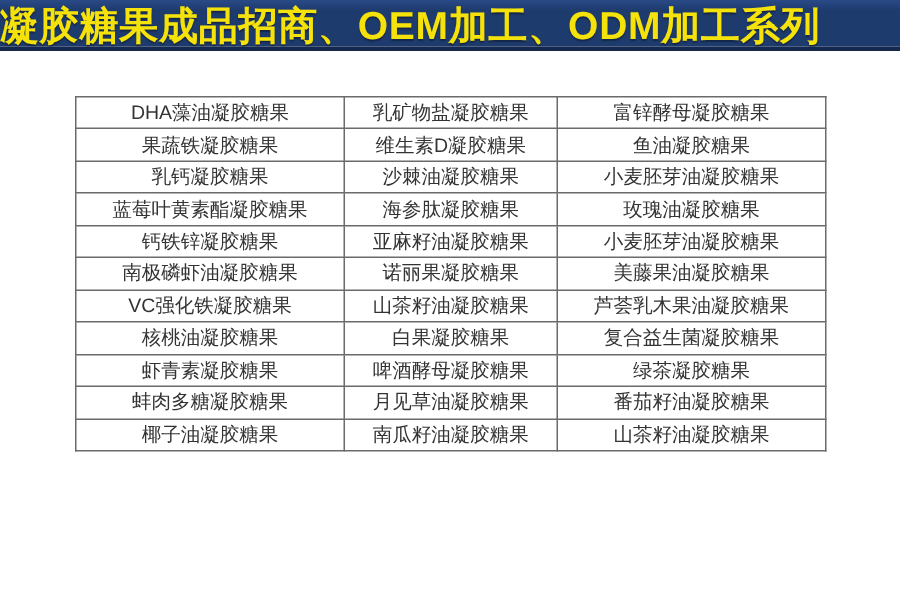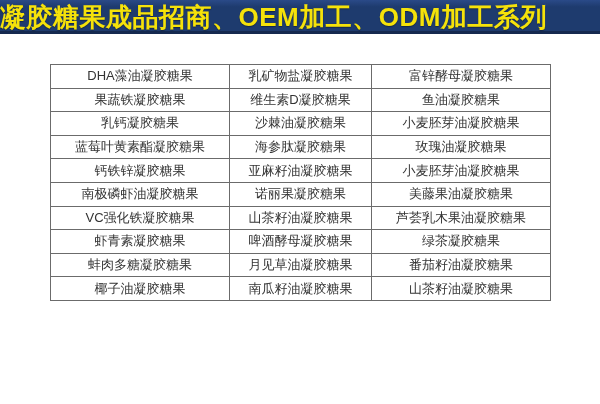--- a/index.html
+++ b/index.html
@@ -98,20 +98,25 @@
           <td>南极磷虾油凝胶糖果</td>
           <td>诺丽果凝胶糖果</td>
           <td>美藤果油凝胶糖果</td>
         </tr>
         <tr>
           <td>VC强化铁凝胶糖果</td>
           <td>山茶籽油凝胶糖果</td>
           <td>芦荟乳木果油凝胶糖果</td>
         </tr>
         <tr>
+          <td>核桃油凝胶糖果</td>
+          <td>白果凝胶糖果</td>
+          <td>复合益生菌凝胶糖果</td>
+        </tr>
+        <tr>
           <td>虾青素凝胶糖果</td>
           <td>啤酒酵母凝胶糖果</td>
           <td>绿茶凝胶糖果</td>
         </tr>
         <tr>
           <td>蚌肉多糖凝胶糖果</td>
           <td>月见草油凝胶糖果</td>
           <td>番茄籽油凝胶糖果</td>
         </tr>
         <tr>

